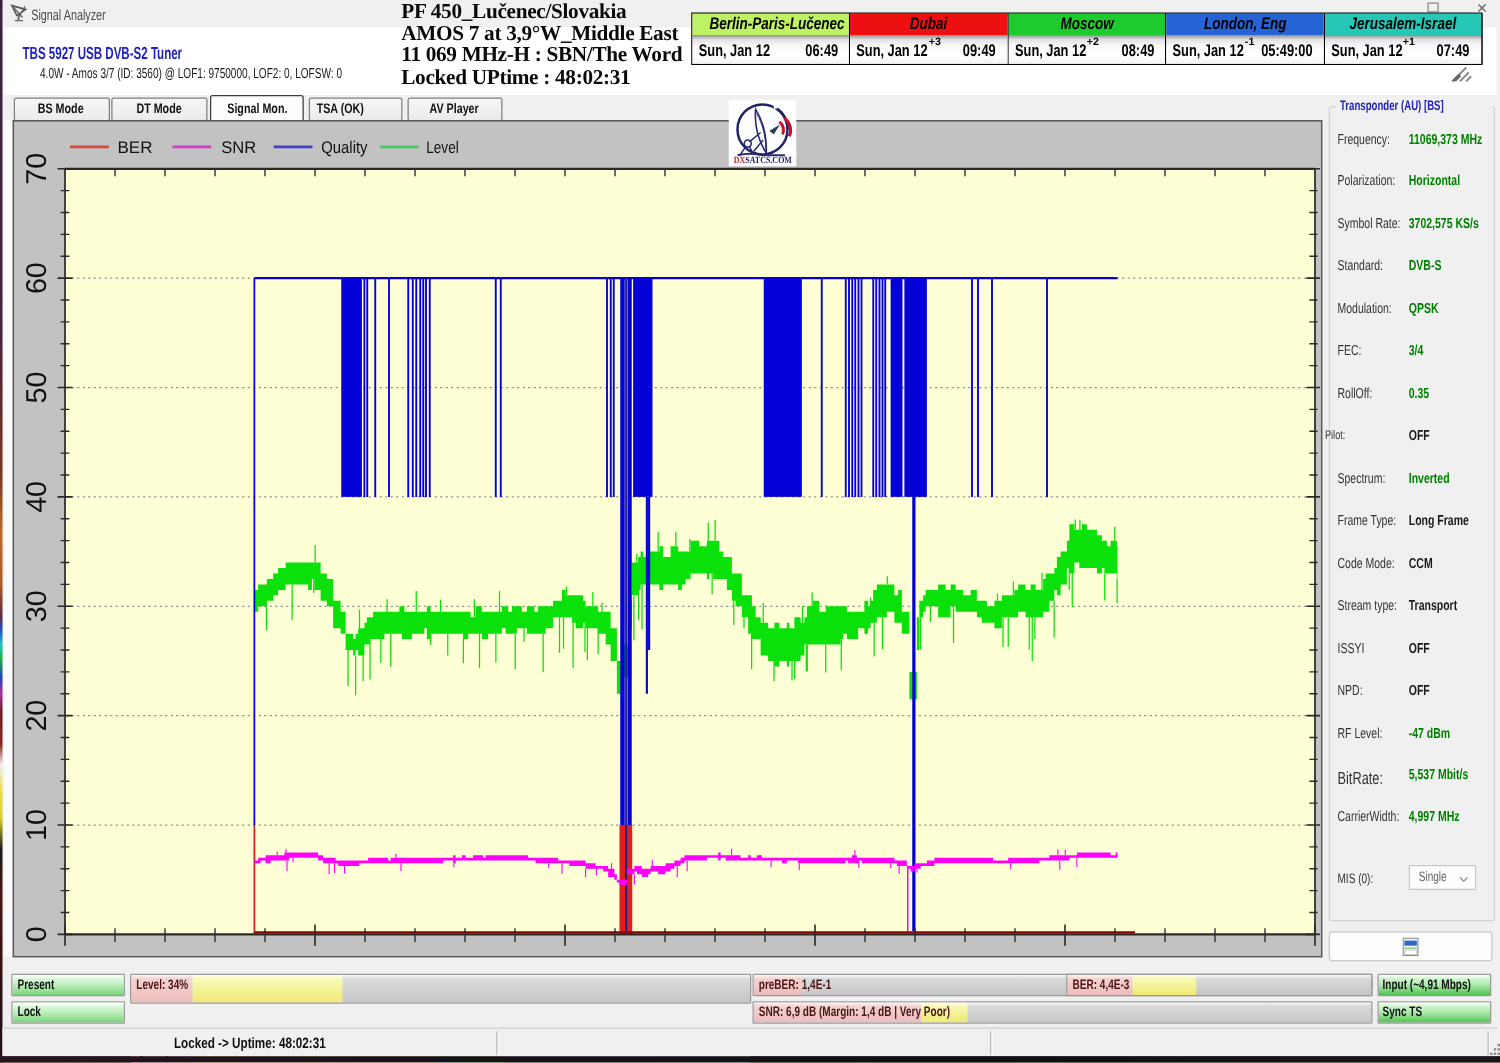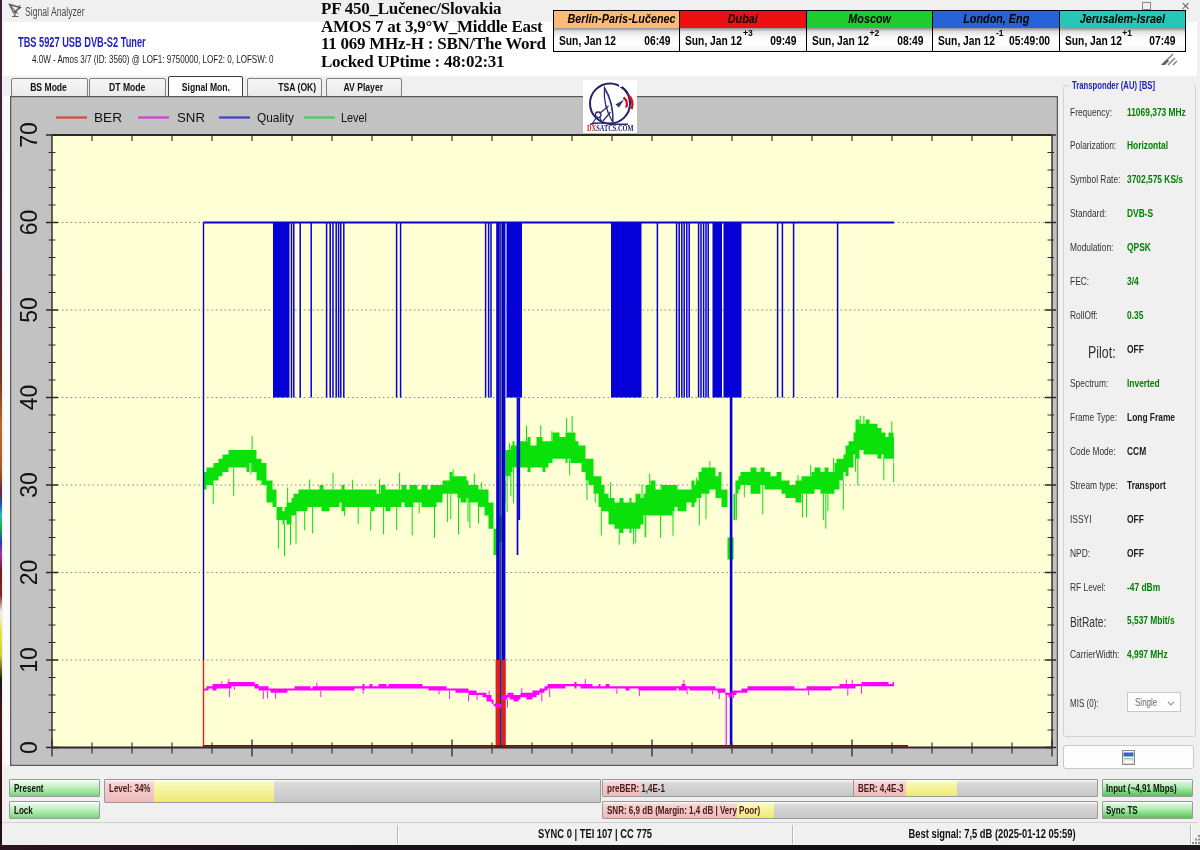--- a/index.html
+++ b/index.html
@@ -25,21 +25,21 @@
 
 <div style="position:absolute;left:3px;top:22px;width:1194px;height:54px;background:#fff"></div>
 <div style="position:absolute;left:18px;top:34px;font-size:14px;font-weight:bold;color:#1f1fbf"><span class="sq" style="transform:scaleX(0.66)">TBS 5927 USB DVB-S2 Tuner</span></div>
 <div style="position:absolute;left:32px;top:53px;font-size:11.5px;color:#1a1a1a"><span class="sq" style="transform:scaleX(0.70)">4.0W - Amos 3/7 (ID: 3560) @ LOF1: 9750000, LOF2: 0, LOFSW: 0</span></div>
 
 <div style="position:absolute;left:321px;top:0px;font-family:'Liberation Serif',serif;font-weight:bold;font-size:17px;line-height:17.6px;color:#0a0a0a;letter-spacing:-0.25px">PF 450_Lučenec/Slovakia<br>AMOS 7 at 3,9°W_Middle East<br>11 069 MHz-H : SBN/The Word<br>Locked UPtime : 48:02:31</div>
 
 <div style="position:absolute;left:10.5px;top:78px;width:77px;height:19px;background:linear-gradient(#f6f6f6,#ebebeb);border:1px solid #808080;border-radius:2px;text-align:center;font-size:11px;font-weight:600;line-height:17px;color:#111"><span class="sqc">BS Mode</span></div>
 <div style="position:absolute;left:89px;top:78px;width:77px;height:19px;background:linear-gradient(#f6f6f6,#ebebeb);border:1px solid #808080;border-radius:2px;text-align:center;font-size:11px;font-weight:600;line-height:17px;color:#111"><span class="sqc">DT Mode</span></div>
 <div style="position:absolute;left:168px;top:76px;width:75px;height:22px;background:#fdfdfd;border:1.6px solid #3c3c3c;border-radius:2px;text-align:center;font-size:11px;font-weight:600;line-height:20px;color:#111"><span class="sqc">Signal Mon.</span></div>
-<div style="position:absolute;left:247px;top:78px;width:75px;height:19px;background:linear-gradient(#f6f6f6,#ebebeb);border:1px solid #808080;border-radius:2px;text-align:right;font-size:11px;font-weight:600;line-height:17px;color:#111"><span class="sqc">TSA (OK)</span></div>
+<div style="position:absolute;left:247px;top:78px;width:75px;height:19px;background:linear-gradient(#f6f6f6,#ebebeb);border:1px solid #808080;border-radius:2px;text-align:left;font-size:11px;font-weight:600;line-height:17px;color:#111"><span class="sqc">TSA (OK)</span></div>
 <div style="position:absolute;left:325.5px;top:78px;width:76px;height:19px;background:linear-gradient(#f6f6f6,#ebebeb);border:1px solid #808080;border-radius:2px;text-align:center;font-size:11px;font-weight:600;line-height:17px;color:#111"><span class="sqc">AV Player</span></div>
 
 <div style="position:absolute;left:3px;top:96px;width:9px;height:669px;background:#fbfbfb"></div>
 
 <svg width="1048" height="670" viewBox="0 0 1048 670" style="position:absolute;left:10px;top:96px" xmlns="http://www.w3.org/2000/svg">
 <rect x="0" y="0" width="1048" height="670" fill="#c2c2c2"></rect>
 <rect x="0.5" y="0.5" width="1047" height="669" fill="none" stroke="#5a5a5a" stroke-width="1.5"></rect>
 <rect x="42.0" y="39.0" width="1000.0" height="612.5" fill="#ffffd6"></rect>
 <path d="M43.0 126.5H1041.0M43.0 214.0H1041.0M43.0 301.5H1041.0M43.0 389.0H1041.0M43.0 476.5H1041.0M43.0 564.0H1041.0" stroke="#8a8a8a" stroke-width="1" stroke-dasharray="1.6 2.8" fill="none"></path>
 <path d="M46.0 21.5H77.0" stroke="#d24a3c" stroke-width="2.2"></path>
@@ -97,21 +97,21 @@
 <path d="M13.5 37.5 L 9 44 M16.5 37 L 20 44" stroke="#2a2a72" stroke-width="1.2" fill="none"></path>
 <path d="M7 44.2 C 14 42.5 20 42.5 27 44.2 L 45 44.2" stroke="#2a2a72" stroke-width="1.5" fill="none"></path>
 <path d="M32.5 24.5 L 41 19.5 L 36 27.5 Z" fill="#2e3e58"></path>
 <path d="M40.5 17.5 A 8 8 0 0 1 43 27.5" fill="none" stroke="#cc1120" stroke-width="2.4"></path>
 <path d="M44.5 14.5 A 12 12 0 0 1 48.5 29" fill="none" stroke="#cc1120" stroke-width="2.4"></path>
 <text x="4" y="50.5" font-family="Liberation Serif, serif" font-weight="bold" font-size="7.6" textLength="46.5" lengthAdjust="spacingAndGlyphs"><tspan fill="#cc2222">DX</tspan><tspan fill="#23236b">SATCS.COM</tspan></text>
 </svg></div>
 
 <div style="position:absolute;left:553px;top:10px;width:633px;height:42px;border:1.6px solid #000;background:#fff">
 <div style="position:absolute;left:0.0px;top:0;width:126.4px;height:100%;border-right:1.6px solid #000">
-<div style="position:absolute;left:0;top:0;right:0;height:17px;background:#fdba74;text-align:left;font-size:13.5px;font-weight:bold;font-style:italic;line-height:16.5px;letter-spacing:0"><span class="sqc" style="transform:scaleX(0.8)">Berlin-Paris-Lučenec</span></div>
+<div style="position:absolute;left:0;top:0;right:0;height:17px;background:#bef264;text-align:left;font-size:13.5px;font-weight:bold;font-style:italic;line-height:16.5px;letter-spacing:0"><span class="sqc" style="transform:scaleX(0.8)">Berlin-Paris-Lučenec</span></div>
 <div style="position:absolute;left:0;top:17px;right:0;bottom:0;background:linear-gradient(180deg,#8f8f8f 0%,#e2e2e2 16%,#fafafa 40%,#ffffff 70%,#f3f3f3 100%)">
 <span style="position:absolute;left:5px;bottom:3px;font-size:13.5px;font-weight:bold"><span class="sq" style="transform:scaleX(0.76)">Sun, Jan 12</span></span>
 <span style="position:absolute;left:50%;top:0px;font-size:8.5px;font-weight:bold"></span>
 <span style="position:absolute;right:9px;bottom:3px;font-size:13.5px;font-weight:bold"><span class="sqr" style="transform:scaleX(0.76)">06:49</span></span>
 </div>
     </div>
 <div style="position:absolute;left:126.4px;top:0;width:126.4px;height:100%;border-right:1.6px solid #000">
 <div style="position:absolute;left:0;top:0;right:0;height:17px;background:#ee1010;text-align:center;font-size:13.5px;font-weight:bold;font-style:italic;line-height:16.5px;letter-spacing:0"><span class="sqc" style="transform:scaleX(0.8)">Dubai</span></div>
 <div style="position:absolute;left:0;top:17px;right:0;bottom:0;background:linear-gradient(180deg,#8f8f8f 0%,#e2e2e2 16%,#fafafa 40%,#ffffff 70%,#f3f3f3 100%)">
 <span style="position:absolute;left:5px;bottom:3px;font-size:13.5px;font-weight:bold"><span class="sq" style="transform:scaleX(0.76)">Sun, Jan 12</span></span>
@@ -158,21 +158,21 @@
 <div style="position:absolute;left:1070px;top:173px;font-size:11.5px;color:#333;white-space:nowrap"><span class="sq">Symbol Rate:</span></div>
 <div style="position:absolute;left:1127px;top:173px;font-size:11.5px;font-weight:bold;color:#008000;white-space:nowrap"><span class="sq">3702,575 KS/s</span></div>
 <div style="position:absolute;left:1070px;top:207px;font-size:11.5px;color:#333;white-space:nowrap"><span class="sq">Standard:</span></div>
 <div style="position:absolute;left:1127px;top:207px;font-size:11.5px;font-weight:bold;color:#008000;white-space:nowrap"><span class="sq">DVB-S</span></div>
 <div style="position:absolute;left:1070px;top:241px;font-size:11.5px;color:#333;white-space:nowrap"><span class="sq">Modulation:</span></div>
 <div style="position:absolute;left:1127px;top:241px;font-size:11.5px;font-weight:bold;color:#008000;white-space:nowrap"><span class="sq">QPSK</span></div>
 <div style="position:absolute;left:1070px;top:275px;font-size:11.5px;color:#333;white-space:nowrap"><span class="sq">FEC:</span></div>
 <div style="position:absolute;left:1127px;top:275px;font-size:11.5px;font-weight:bold;color:#008000;white-space:nowrap"><span class="sq">3/4</span></div>
 <div style="position:absolute;left:1070px;top:309px;font-size:11.5px;color:#333;white-space:nowrap"><span class="sq">RollOff:</span></div>
 <div style="position:absolute;left:1127px;top:309px;font-size:11.5px;font-weight:bold;color:#008000;white-space:nowrap"><span class="sq">0.35</span></div>
-<div style="position:absolute;left:1088px;top:343px;font-size:17px;color:#333;white-space:nowrap"><span class="sq">Pilot:</span></div>
+<div style="position:absolute;left:1060px;top:343px;font-size:10px;color:#333;white-space:nowrap"><span class="sq">Pilot:</span></div>
 <div style="position:absolute;left:1127px;top:343px;font-size:11.5px;font-weight:bold;color:#1a1a1a;white-space:nowrap"><span class="sq">OFF</span></div>
 <div style="position:absolute;left:1070px;top:377px;font-size:11.5px;color:#333;white-space:nowrap"><span class="sq">Spectrum:</span></div>
 <div style="position:absolute;left:1127px;top:377px;font-size:11.5px;font-weight:bold;color:#008000;white-space:nowrap"><span class="sq">Inverted</span></div>
 <div style="position:absolute;left:1070px;top:411px;font-size:11.5px;color:#333;white-space:nowrap"><span class="sq">Frame Type:</span></div>
 <div style="position:absolute;left:1127px;top:411px;font-size:11.5px;font-weight:bold;color:#1a1a1a;white-space:nowrap"><span class="sq">Long Frame</span></div>
 <div style="position:absolute;left:1070px;top:445px;font-size:11.5px;color:#333;white-space:nowrap"><span class="sq">Code Mode:</span></div>
 <div style="position:absolute;left:1127px;top:445px;font-size:11.5px;font-weight:bold;color:#1a1a1a;white-space:nowrap"><span class="sq">CCM</span></div>
 <div style="position:absolute;left:1070px;top:479px;font-size:11.5px;color:#333;white-space:nowrap"><span class="sq">Stream type:</span></div>
 <div style="position:absolute;left:1127px;top:479px;font-size:11.5px;font-weight:bold;color:#1a1a1a;white-space:nowrap"><span class="sq">Transport</span></div>
 <div style="position:absolute;left:1070px;top:513px;font-size:11.5px;color:#333;white-space:nowrap"><span class="sq">ISSYI</span></div>
@@ -243,24 +243,23 @@
     <div style="position:absolute;left:134px;top:0;width:37px;height:100%;background:linear-gradient(#fbfbc4,#eeea72)"></div>
     <div style="position:absolute;left:4px;top:0;height:100%;line-height:16px;font-size:11px;font-weight:bold;color:#4a1616;white-space:nowrap"><span class="sq">SNR: 6,9 dB (Margin: 1,4 dB | Very Poor)</span></div>
 <div style="position:absolute;left:0;top:0;width:100%;height:3px;background:linear-gradient(rgba(255,255,255,.75),rgba(255,255,255,0))"></div>
   </div>
 <div style="position:absolute;left:1102px;top:801px;width:91px;height:18px;background:linear-gradient(#dedede,#c6c6c6);border:1px solid #9a9a9a;border-radius:1px;overflow:hidden">
 <div style="position:absolute;left:0px;top:0;width:89px;height:100%;background:linear-gradient(180deg,#e4fae4 0%,#b2ecb2 45%,#62cc62 90%,#54c254 100%)"></div>
     <div style="position:absolute;left:3px;top:0;height:100%;line-height:16px;font-size:11px;font-weight:bold;color:#101010;white-space:nowrap"><span class="sq">Sync TS</span></div>
 <div style="position:absolute;left:0;top:0;width:100%;height:3px;background:linear-gradient(rgba(255,255,255,.75),rgba(255,255,255,0))"></div>
   </div>
 <div style="position:absolute;left:2px;top:822px;width:1196px;height:23px;background:#f0f0f0;border-top:1px solid #d0d0d0">
+<div style="position:absolute;left:0;top:0;width:395px;height:100%;text-align:center;font-size:12px;font-weight:bold;color:#111;line-height:23px"><span class="sqc">Locked -&gt; Uptime: 48:02:31</span></div>
 <div style="position:absolute;left:395px;top:2px;width:1px;height:19px;background:#b8b8b8;box-shadow:1px 0 0 #fff"></div>
-<div style="position:absolute;left:396px;top:0;width:394px;height:100%;text-align:center;font-size:12px;font-weight:bold;color:#111;line-height:23px"><span class="sqc">SYNC 0 | TEI 107 | CC 775</span></div>
 <div style="position:absolute;left:790px;top:2px;width:1px;height:19px;background:#b8b8b8;box-shadow:1px 0 0 #fff"></div>
-<div style="position:absolute;left:791px;top:0;width:399px;height:100%;text-align:center;font-size:12px;font-weight:bold;color:#111;line-height:23px"><span class="sqc">Best signal: 7,5 dB (2025-01-12 05:59)</span></div>
 <div style="position:absolute;left:1188px;top:2px;width:1px;height:19px;background:#b8b8b8;box-shadow:1px 0 0 #fff"></div>
 <svg width="10" height="10" viewBox="0 0 10 10" style="position:absolute;left:1189px;top:11px">
       <g fill="#909090">
         <rect x="7" y="1" width="2" height="2"></rect>
         <rect x="7" y="4.5" width="2" height="2"></rect>
         <rect x="4" y="4.5" width="2" height="2"></rect>
         <rect x="7" y="8" width="2" height="2"></rect>
         <rect x="4" y="8" width="2" height="2"></rect>
         <rect x="1" y="8" width="2" height="2"></rect>
       </g>

